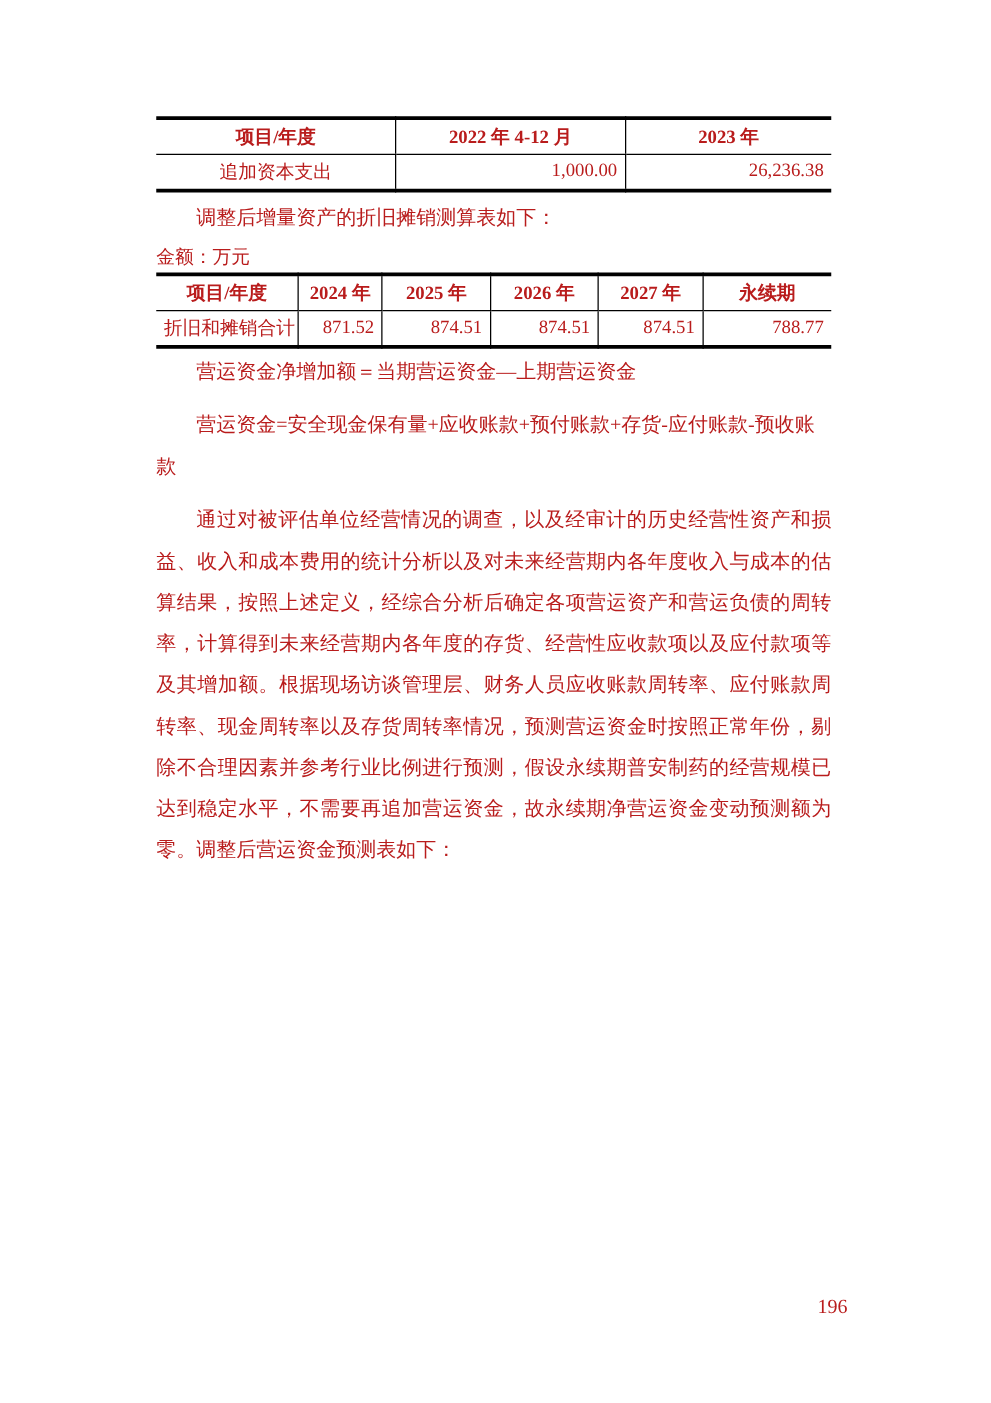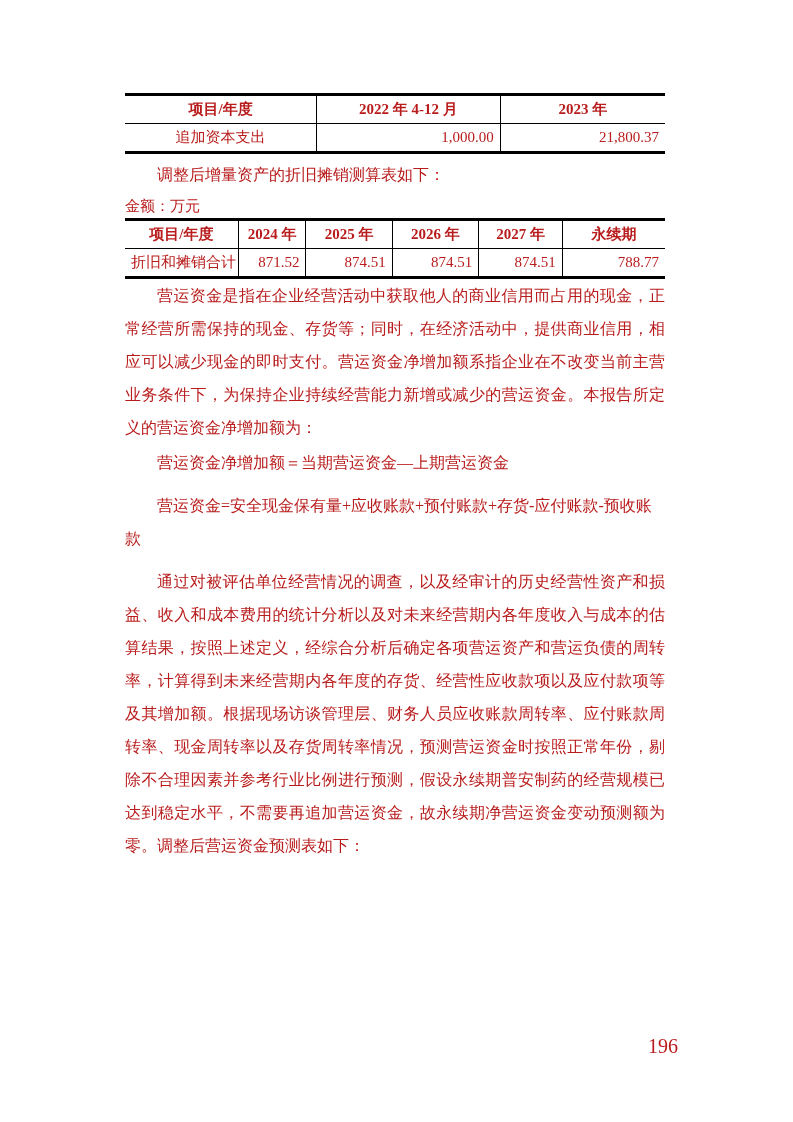--- a/index.html
+++ b/index.html
@@ -84,21 +84,21 @@
   p.formula-line {
     margin: 2px 0 10px 0;
     font-size: 16px;
     line-height: 33px;
     text-indent: 2em;
   }
   .page-number {
     position: absolute;
     top: 1036px;
     right: 115px;
-    font-size: 20px;
+    font-size: 16px;
     line-height: 20px;
   }
 </style>
 </head>
 <body>
 
 <div class="page">
   <div class="content">
 
     <table class="report-table">
@@ -111,21 +111,21 @@
         <tr>
           <th>项目/年度</th>
           <th>2022 年 4-12 月</th>
           <th>2023 年</th>
         </tr>
       </thead>
       <tbody>
         <tr>
           <td class="cell-label">追加资本支出</td>
           <td class="cell-num">1,000.00</td>
-          <td class="cell-num">21,800.37</td>
+          <td class="cell-num">26,236.38</td>
         </tr>
       </tbody>
     </table>
 
     <p class="after-table-note">调整后增量资产的折旧摊销测算表如下：</p>
 
     <div class="unit-label">金额：万元</div>
 
     <table class="report-table">
       <colgroup>
@@ -152,21 +152,20 @@
           <td class="cell-num">871.52</td>
           <td class="cell-num">874.51</td>
           <td class="cell-num">874.51</td>
           <td class="cell-num">874.51</td>
           <td class="cell-num">788.77</td>
         </tr>
       </tbody>
     </table>
 
 
-    <p class="body-para">营运资金是指在企业经营活动中获取他人的商业信用而占用的现金，正常经营所需保持的现金、存货等；同时，在经济活动中，提供商业信用，相应可以减少现金的即时支付。营运资金净增加额系指企业在不改变当前主营业务条件下，为保持企业持续经营能力新增或减少的营运资金。本报告所定义的营运资金净增加额为：</p>
 
     <p class="formula-line">营运资金净增加额＝当期营运资金—上期营运资金</p>
 
 
     <p class="formula-line">营运资金=安全现金保有量+应收账款+预付账款+存货-应付账款-预收账款</p>
 
     <p class="body-para">通过对被评估单位经营情况的调查，以及经审计的历史经营性资产和损益、收入和成本费用的统计分析以及对未来经营期内各年度收入与成本的估算结果，按照上述定义，经综合分析后确定各项营运资产和营运负债的周转率，计算得到未来经营期内各年度的存货、经营性应收款项以及应付款项等及其增加额。根据现场访谈管理层、财务人员应收账款周转率、应付账款周转率、现金周转率以及存货周转率情况，预测营运资金时按照正常年份，剔除不合理因素并参考行业比例进行预测，假设永续期普安制药的经营规模已达到稳定水平，不需要再追加营运资金，故永续期净营运资金变动预测额为零。调整后营运资金预测表如下：</p>
 
   </div>
 

